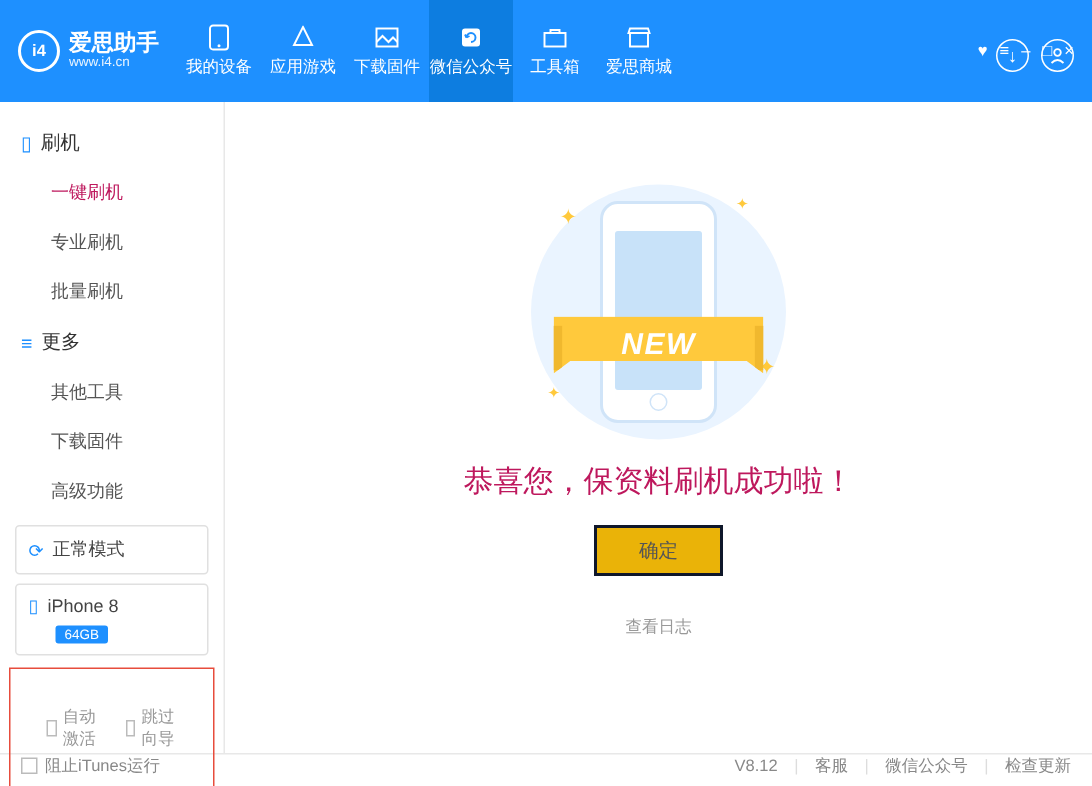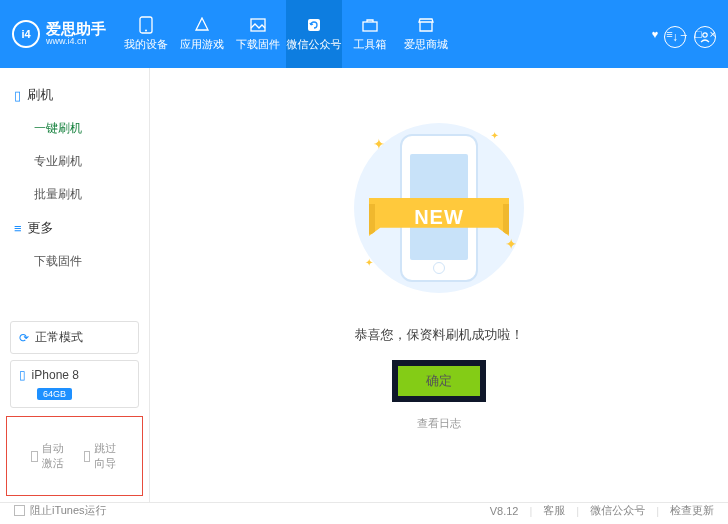--- a/index.html
+++ b/index.html
@@ -15,44 +15,44 @@
 .nav-item.active{background:#0d7de0}
 .nav-ico{width:18px;height:18px;display:flex;align-items:center;justify-content:center}
 .hdr-right{margin-left:auto;display:flex;align-items:center;gap:10px;padding-right:12px}
 .win-btns{display:flex;gap:8px;font-size:11px}
 .circ{width:22px;height:22px;border:1.5px solid #fff;border-radius:50%;display:flex;align-items:center;justify-content:center;font-size:12px;cursor:pointer}
 .body{display:flex;height:434px}
 .sidebar{width:150px;border-right:1px solid #e8e8e8;display:flex;flex-direction:column;padding-top:10px}
 .sec-hd{display:flex;align-items:center;gap:6px;padding:8px 14px;color:#333;font-size:13px}
 .sec-ico{color:#1e90ff;font-size:13px}
 .sitem{padding:8px 14px 8px 34px;color:#555;cursor:pointer;font-size:12px}
-.sitem.active{color:#15803d}
+.sitem.active{color:#be185d}
 .spacer{flex:1}
 .mode{margin:6px 10px;padding:7px 8px;border:1px solid #e0e0e0;border-radius:3px;display:flex;align-items:center;gap:6px;color:#444;font-size:12px}
 .mode-ico{color:#1e90ff}
 .device{margin:0 10px 8px;padding:7px 8px;border:1px solid #e0e0e0;border-radius:3px}
 .dev-top{display:flex;align-items:center;gap:6px;color:#444;font-size:12px;margin-bottom:4px}
 .badge{display:inline-block;background:#1e90ff;color:#fff;font-size:9px;padding:1px 6px;border-radius:2px;margin-left:18px}
 .redbox{border:1.5px solid #e74c3c;margin:0 6px 6px;padding:24px;display:flex;gap:18px;color:#999;font-size:11px}
 .cb{display:flex;align-items:center;gap:4px}
 .cbx{width:11px;height:11px;border:1px solid #bbb}
 .main{flex:1;display:flex;flex-direction:column;align-items:center;padding-top:50px}
 .illus{position:relative;width:200px;height:180px;display:flex;align-items:center;justify-content:center}
 .bgcirc{position:absolute;width:170px;height:170px;background:#eaf4ff;border-radius:50%}
 .phone{position:relative;width:78px;height:148px;background:#fff;border:2px solid #d0e4f8;border-radius:12px;z-index:2}
 .phone::before{content:"";position:absolute;top:18px;left:8px;right:8px;bottom:20px;background:#c8e2f9;border-radius:2px}
 .phone::after{content:"";position:absolute;bottom:6px;left:50%;transform:translateX(-50%);width:10px;height:10px;border:1.5px solid #d0e4f8;border-radius:50%}
-.ribbon{position:absolute;z-index:3;top:80px;left:30px;right:30px;height:38px;background:#ffc93c;display:flex;align-items:center;justify-content:center;color:#fff;font-weight:bold;font-size:20px;letter-spacing:1px;clip-path:polygon(0 0,100% 0,100% 100%,92% 78%,8% 78%,0 100%)}
+.ribbon{position:absolute;z-index:3;top:93px;left:30px;right:30px;height:38px;background:#ffc93c;display:flex;align-items:center;justify-content:center;color:#fff;font-weight:bold;font-size:20px;font-style:italic;letter-spacing:1px;clip-path:polygon(0 0,100% 0,100% 100%,92% 78%,8% 78%,0 100%)}
 .ribbon::before,.ribbon::after{content:"";position:absolute;top:6px;width:18px;height:30px;background:#f0b82e;z-index:-1}
 .ribbon::before{left:-12px;clip-path:polygon(0 0,100% 0,100% 100%,0 100%,40% 50%)}
 .ribbon::after{right:-12px;clip-path:polygon(0 0,100% 0,60% 50%,100% 100%,0 100%)}
 .spark{position:absolute;color:#ffc93c;font-size:14px}
-.msg{margin-top:28px;font-size:13px;color:#404040}
-.okbtn{margin-top:16px;padding:6px 28px;border:6px solid #0f172a;background:#84cc16;color:#555;cursor:pointer;font-size:13px}
-.logl{margin-top:14px;color:#999;font-size:11px;cursor:pointer}
+.msg{margin-top:9px;font-size:20px;color:#be185d}
+.okbtn{margin-top:16px;padding:6px 28px;border:2px solid #0f172a;background:#eab308;color:#555;cursor:pointer;font-size:13px}
+.logl{margin-top:26px;color:#999;font-size:11px;cursor:pointer}
 .footer{height:50px;border-top:1px solid #e8e8e8;display:flex;align-items:flex-start;padding:0 14px;color:#888;font-size:11px}
 .ft-cb{display:flex;align-items:center;gap:5px}
 .ft-r{margin-left:auto;display:flex;align-items:center;gap:11px}
 .sep{color:#ddd}
 svg{display:block}
 </style>
 </head>
 <body>
 
 <div class="header">
@@ -144,21 +144,23 @@
       <span class="sec-ico">▯</span>
       <span>刷机</span>
     </div>
     <div class="sitem active">一键刷机</div>
     <div class="sitem">专业刷机</div>
     <div class="sitem">批量刷机</div>
     <div class="sec-hd">
       <span class="sec-ico">≡</span>
       <span>更多</span>
     </div>
+    <div class="sitem">其他工具</div>
     <div class="sitem">下载固件</div>
+    <div class="sitem">高级功能</div>
     <div class="spacer"></div>
     <div class="mode">
       <span class="mode-ico">⟳</span>
       <span>正常模式</span>
     </div>
     <div class="device">
       <div class="dev-top">
         <span class="mode-ico">▯</span>
         <span>iPhone 8</span>
       </div>

